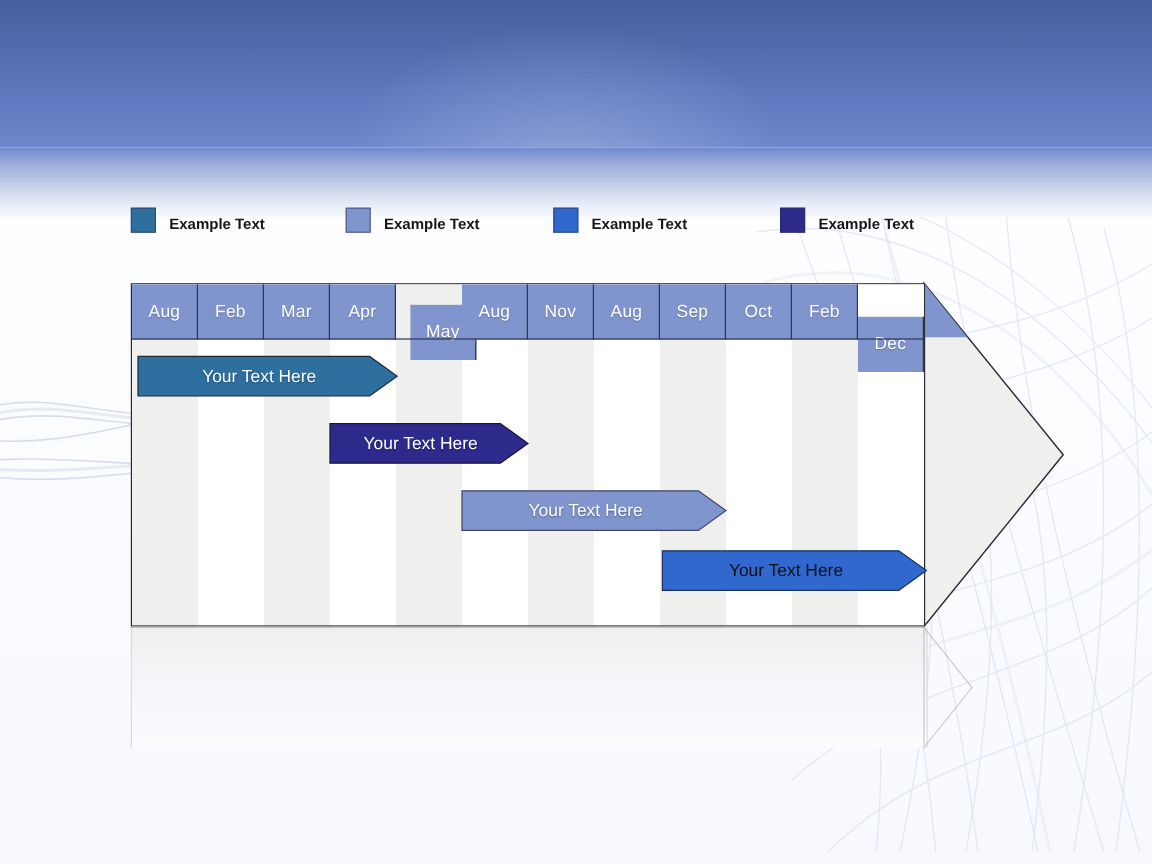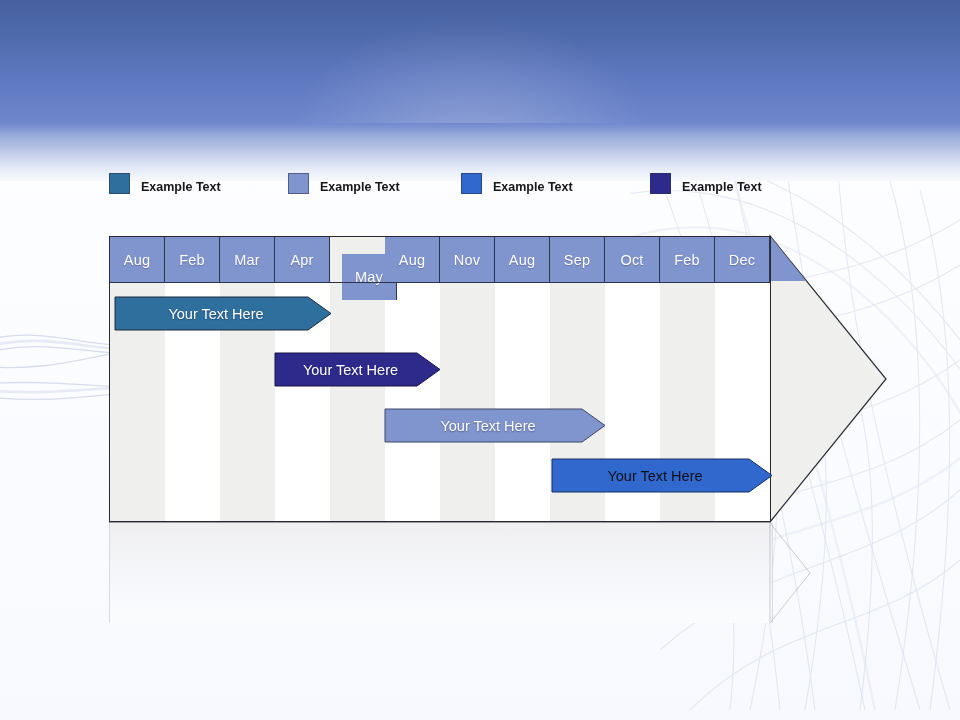--- a/index.html
+++ b/index.html
@@ -253,21 +253,21 @@
           </div>
         <div class="hdr-cell" style="left:440px;">
             <span>Sep</span>
           </div>
         <div class="hdr-cell" style="left:495px;">
             <span>Oct</span>
           </div>
         <div class="hdr-cell" style="left:550px;">
             <span>Feb</span>
           </div>
-        <div class="hdr-cell" style="left:605px;">
+        <div class="hdr-cell" style="left:605px;margin-top:27px;">
             <span>Dec</span>
           </div>
         <div class="hdr-underline"></div>
       </div>
 
       <div class="bar light-text" style="left:5px;top:60px;width:216px;">
         <svg viewBox="0 0 216 33" preserveAspectRatio="none">
           <polygon points="0,0 193,0 216,16.5 193,33 0,33" fill="#2e6f9e" stroke="#1d2a3c" stroke-width="1"></polygon>
         </svg>
         <div class="bar-text">Your  Text Here</div>

